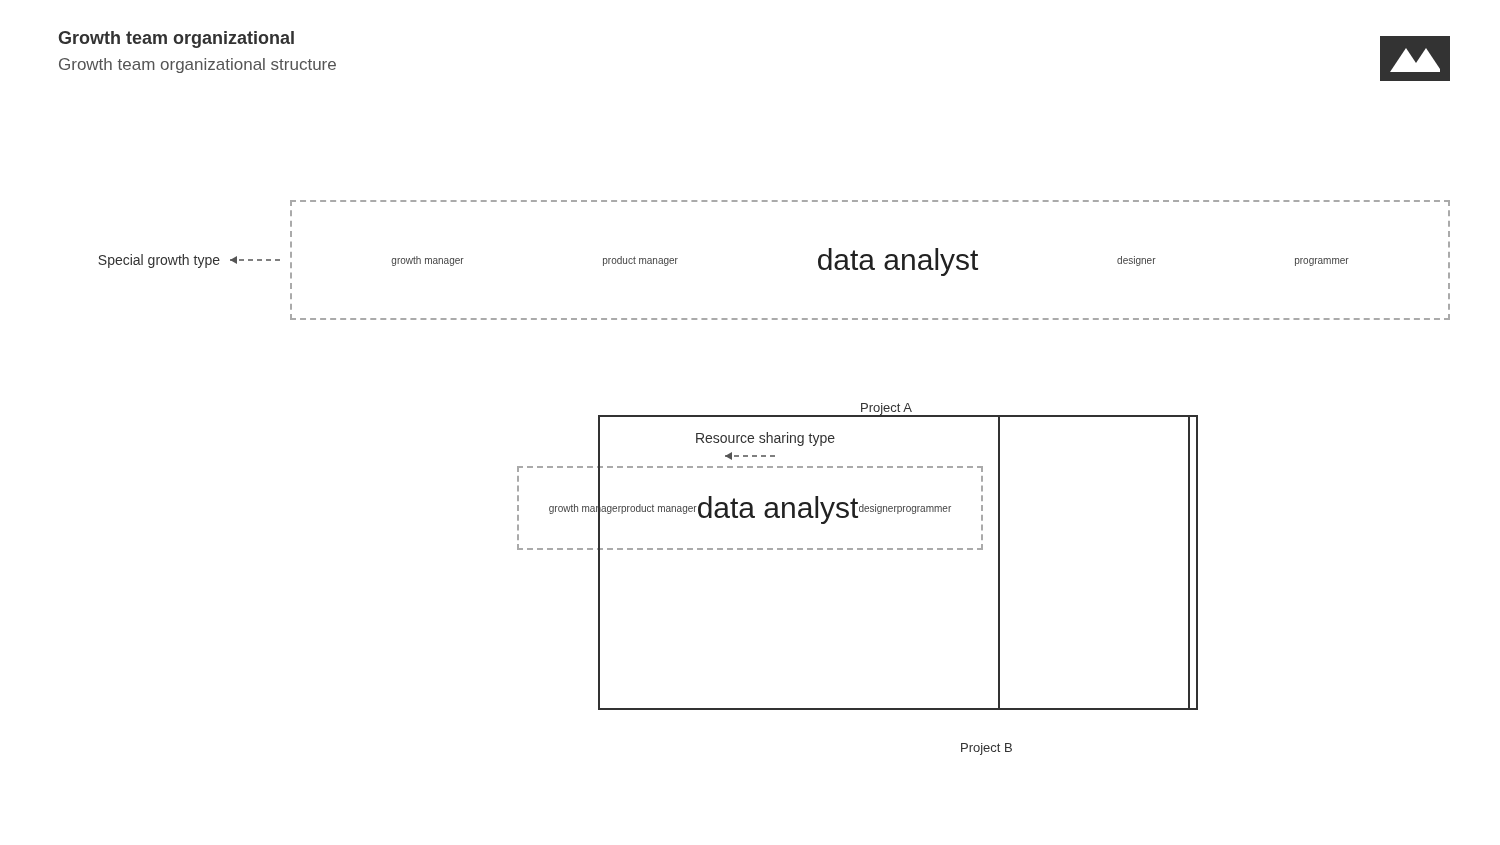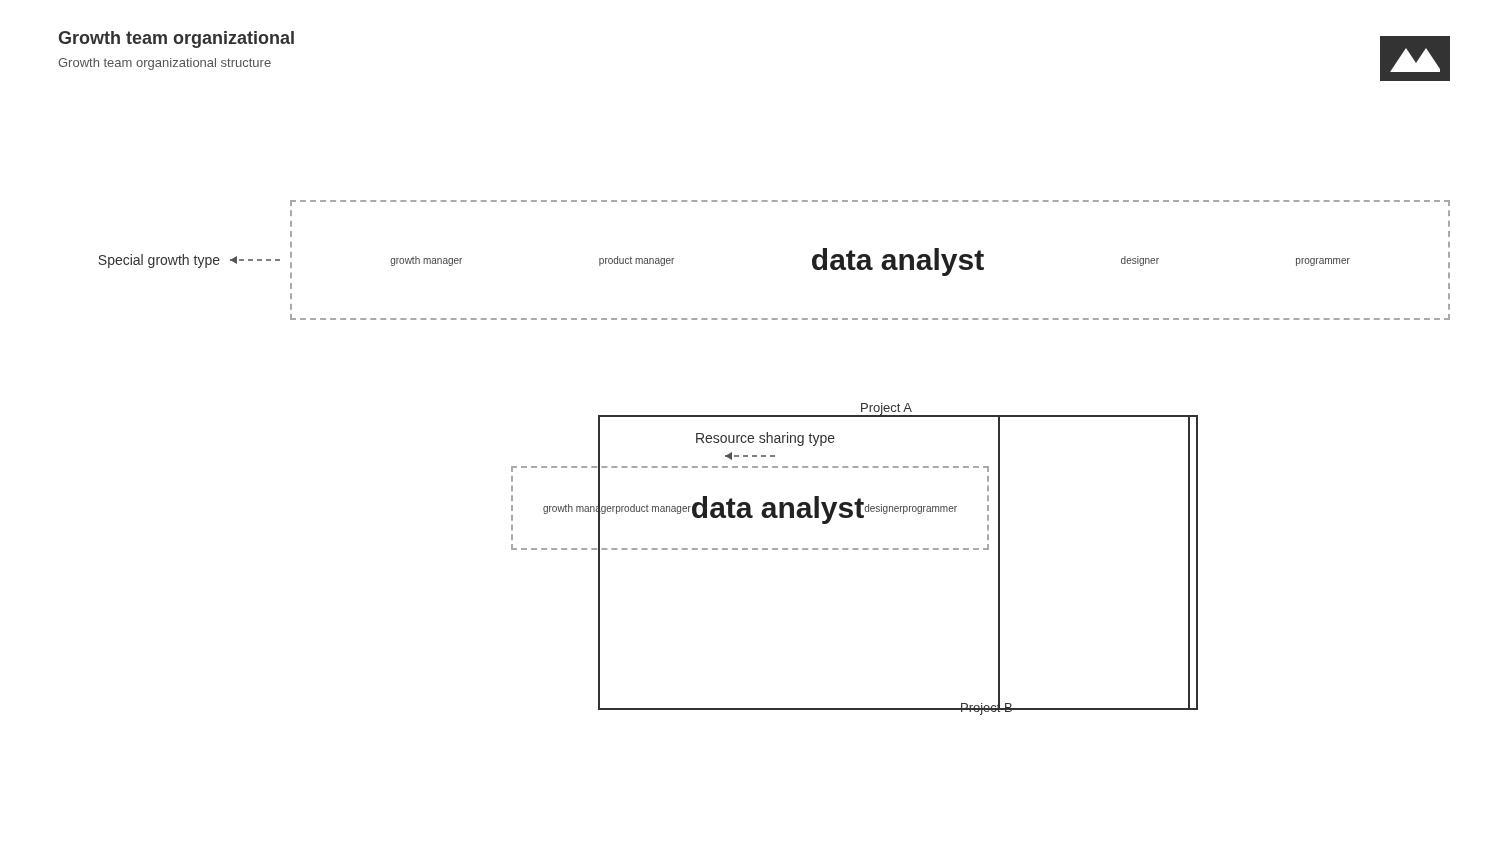--- a/index.html
+++ b/index.html
@@ -20,21 +20,21 @@
       margin-left: 8px;
     }
 
     .page-title {
       font-size: 18px;
       font-weight: 700;
       color: #333;
     }
 
     .page-subtitle {
-      font-size: 13px;
+      font-size: 17px;
       color: #555;
       margin-top: 6px;
     }
 
     .logo {
       position: absolute;
       top: 36px;
       right: 50px;
       width: 70px;
       height: 45px;
@@ -98,21 +98,21 @@
     }
 
     .role-item {
       font-size: 10px;
       color: #444;
       text-align: center;
     }
 
     .role-item.large {
       font-size: 30px;
-      font-weight: 700;
+      font-weight: 400;
       color: #222;
     }
 
     
     .row2 {
       position: absolute;
       top: 310px;
       left: 50px;
       width: 1400px;
       height: 120px;
@@ -127,21 +127,21 @@
       top: 280px;
       left: 860px;
       font-size: 13px;
       color: #333;
       text-align: center;
     }
 
     
     .project-b-label {
       position: absolute;
-      top: 580px;
+      top: 620px;
       left: 960px;
       font-size: 13px;
       color: #333;
     }
 
     
     .project-box-top {
       position: absolute;
       top: 295px;
       left: 598px;

